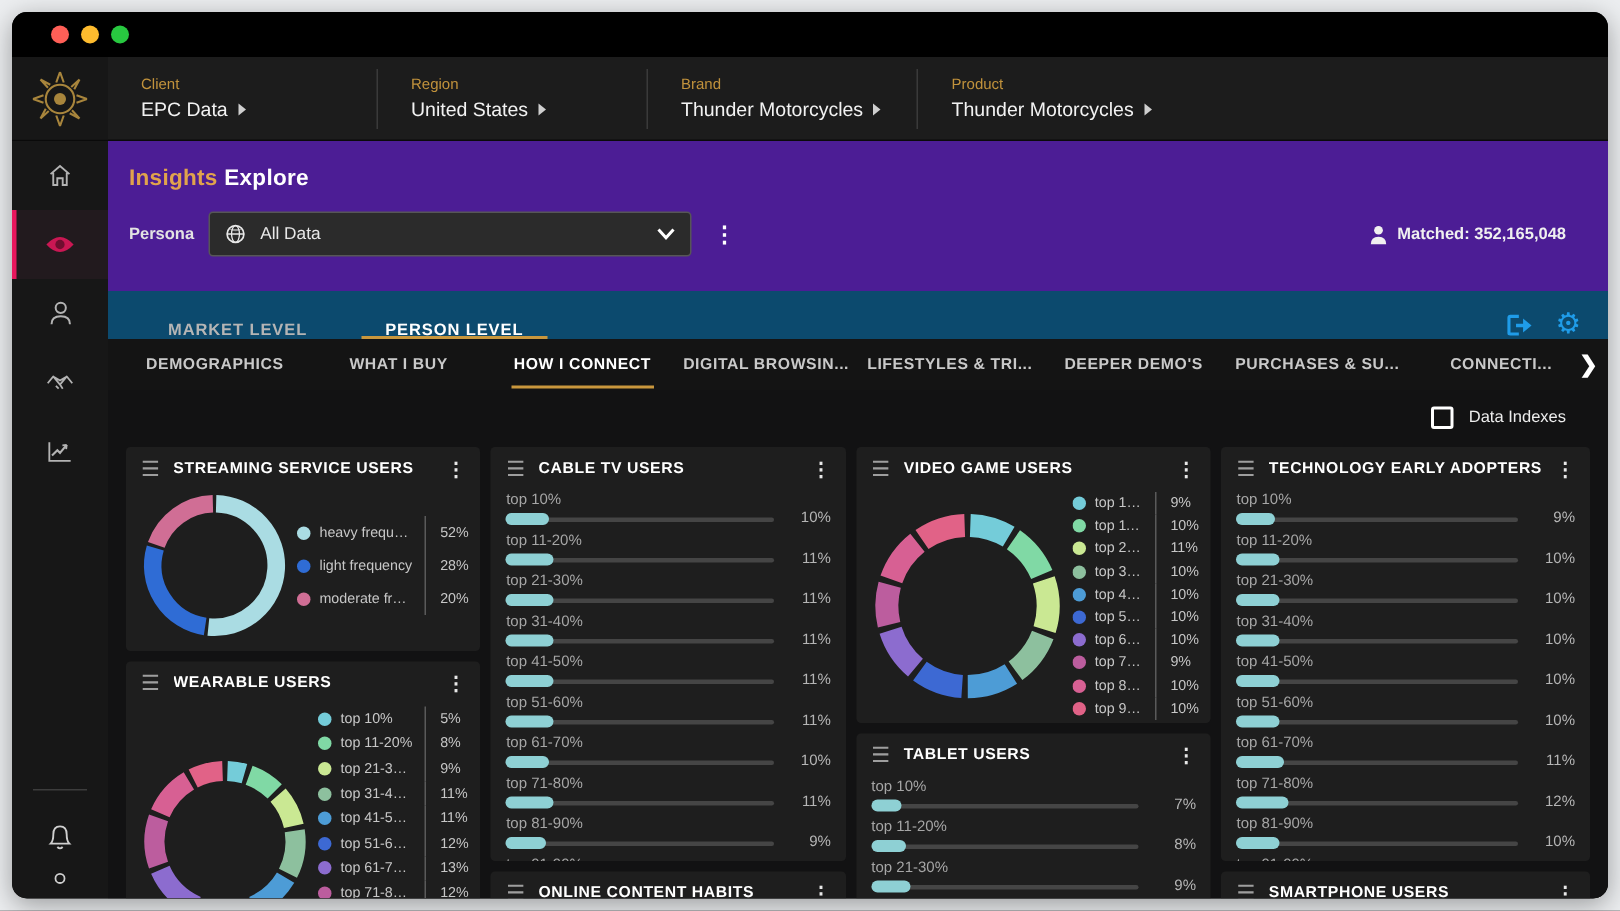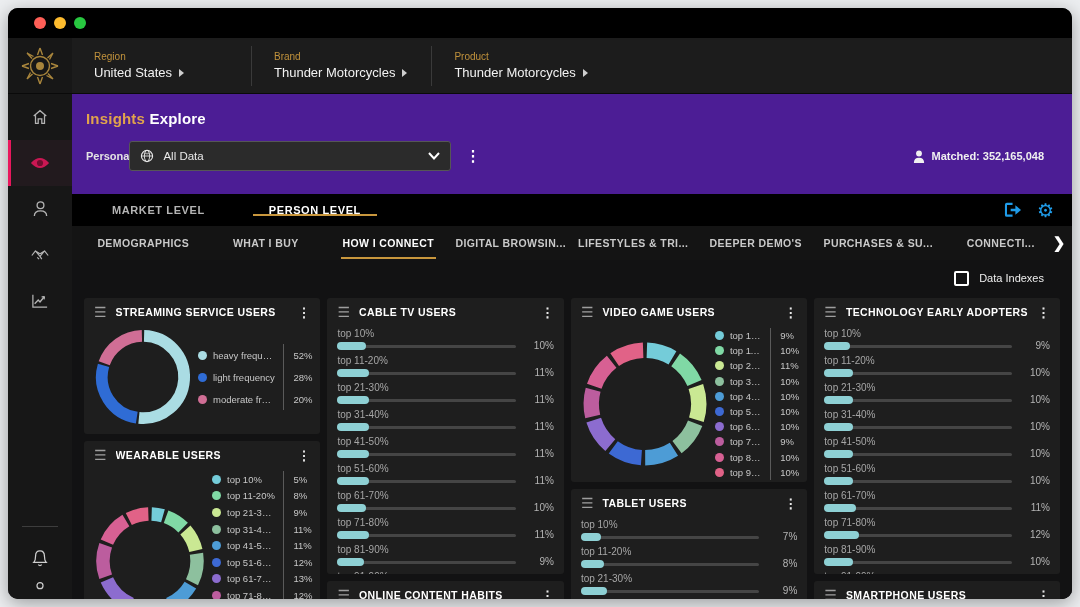--- a/index.html
+++ b/index.html
@@ -33,28 +33,28 @@
   .side-bottom { height:46px; display:flex; align-items:center; justify-content:center; cursor:pointer; }
   .side-clip { height:18px; display:flex; align-items:flex-start; justify-content:center; overflow:hidden; cursor:pointer; }
 
   
   .main { flex:1; display:flex; flex-direction:column; background:#151515; overflow:hidden; }
   .page-head { height:100px; padding:16px 14px 0; background:#4c1d95; }
   .page-title { font-size:15px; font-weight:bold; letter-spacing:.2px; }
   .page-title .accent { color:#e1a34c; }
   .page-title .rest { color:#ffffff; }
   .persona-row { margin-top:14px; display:flex; align-items:center; }
-  .persona-label { font-size:11px; font-weight:bold; color:#e3e3e3; }
+  .persona-label { font-size:11px; font-weight:bold; color:#e3e3e3; margin-right:10px; }
   .persona-select { width:322px; height:30px; background:#2b2b2b; border:1px solid #565656; border-radius:3px; display:flex; align-items:center; padding:0 10px; gap:9px; cursor:pointer; }
   .persona-value { flex:1; font-size:11.5px; color:#e8e8e8; }
   .kebab { color:#fff; font-size:15px; font-weight:bold; padding:0 14px; cursor:pointer; letter-spacing:0; }
   .matched { margin-left:auto; display:flex; align-items:center; gap:6px; font-size:11px; font-weight:bold; color:#f0f0f0; padding-right:14px; }
 
   
-  .tabs-row { height:32px; background:#000000; display:flex; align-items:center; padding:0 14px;gap:12px; }
+  .tabs-row { height:32px; background:#0c4a6e; display:flex; align-items:flex-end; padding:0 14px; }
   .tab { font-size:11px; letter-spacing:.6px; color:#b5b5b5; display:flex; align-items:center; padding:0 26px; cursor:pointer; position:relative; font-weight:bold; }
   .tab.active { color:#ffffff; }
   .tab.active::after { content:""; position:absolute; left:10px; right:10px; bottom:0; height:2px; background:#c9973d; }
   .tabs-icons { margin-left:auto; display:flex; align-items:center; gap:14px; padding-right:4px; }
   .tabs-icons .ticon { cursor:pointer; display:flex; align-items:center; }
   .gear-glyph { color:#1f9ce9; font-size:19px; line-height:1; }
 
   
   .subtabs-row { height:34px; background:#141414; display:flex; align-items:stretch; padding:0 10px; position:relative; }
   .subtab { flex:1; font-size:10.5px; letter-spacing:.4px; color:#c9c9c9; font-weight:bold; display:flex; align-items:center; justify-content:center; cursor:pointer; position:relative; white-space:nowrap; overflow:hidden; }
@@ -127,20 +127,27 @@
             <path d="M34 8 l-5.5 5 M34 8 l-3.5 6.5"></path>
               <path d="M34 34 l-5 -5.5 M34 34 l-6.5 -3.5"></path>
             <path d="M8 34 l5.5 -5 M8 34 l3.5 -6.5"></path>
               <path d="M8 8 l5 5.5 M8 8 l6.5 3.5"></path>
           </g>
         </g>
       </svg>
     </div>
     <div class="selectors">
       <div class="selector">
+        <span class="sel-label">Client</span>
+        <span class="sel-value">
+            <span>EPC Data</span>
+            <span class="caret-r"></span>
+          </span>
+      </div>
+      <div class="selector">
         <span class="sel-label">Region</span>
         <span class="sel-value">
             <span>United States</span>
             <span class="caret-r"></span>
           </span>
       </div>
       <div class="selector">
         <span class="sel-label">Brand</span>
         <span class="sel-value">
             <span>Thunder Motorcycles</span>

